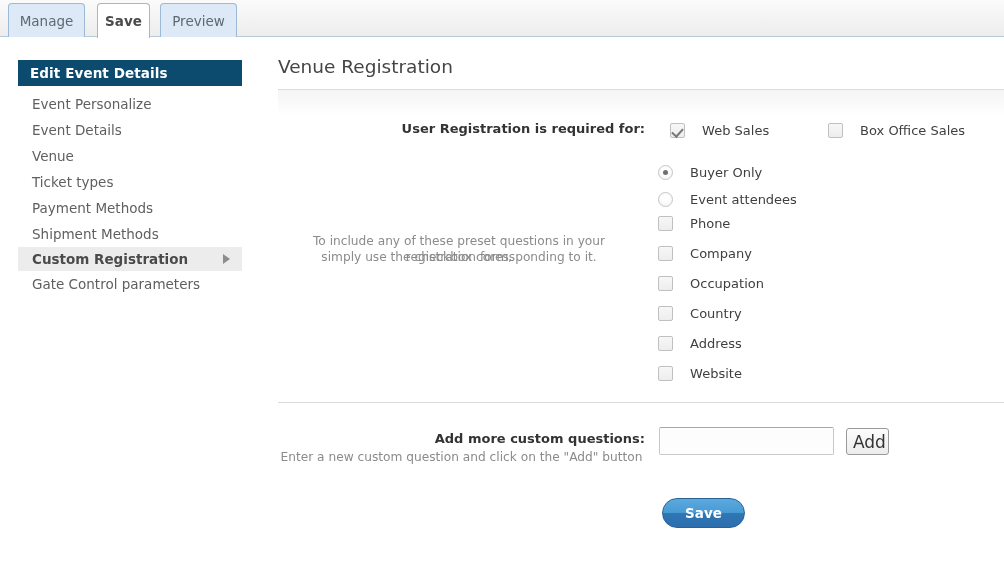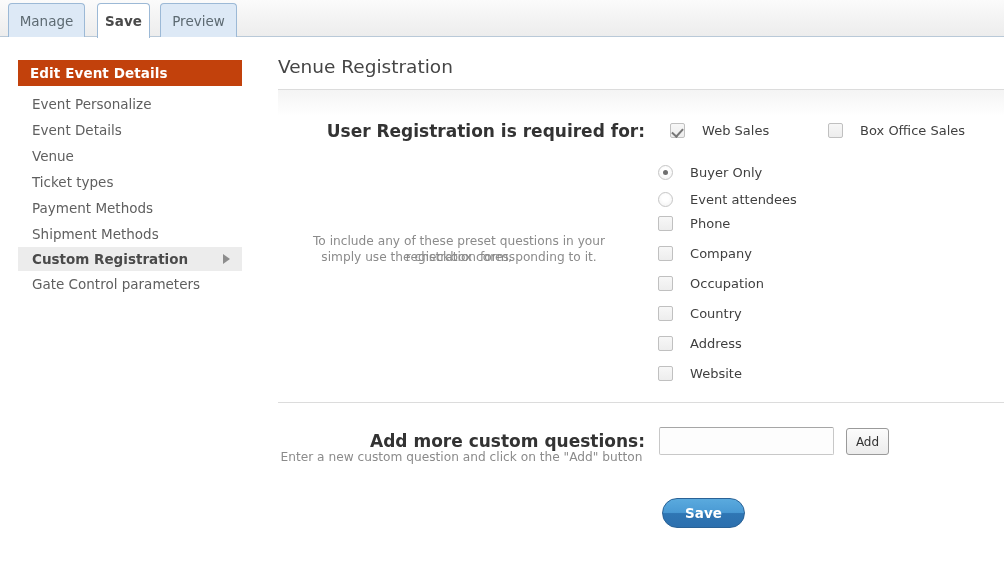--- a/index.html
+++ b/index.html
@@ -41,21 +41,21 @@
   #tab1 { left: 97px;  width: 53px; }
   #tab2 { left: 160px; width: 77px; }
 
   
   .sidebar {
     position: absolute; left: 18px; top: 60px;
     width: 224px;
   }
   .sidebar-head {
     height: 26px;
-    background: #c2410c;
+    background: #0c4a6e;
     color: #ffffff;
     font-weight: bold;
     font-size: 13.5px;
     display: flex; align-items: center;
     padding-left: 12px;
     letter-spacing: .1px;
   }
   .side-item {
     height: 26px;
     display: flex; align-items: center;
@@ -91,21 +91,21 @@
   }
   .rule { height: 1px; background: #dcdcdc; width: 726px; }
   .band {
     height: 26px; width: 726px;
     background: linear-gradient(to bottom, #f4f4f4 0%, #ffffff 100%);
   }
 
   .row { position: relative; width: 726px; }
   .lbl-bold {
     font-weight: bold;
-    font-size: 17px;
+    font-size: 13px;
     color: #333333;
     text-align: right;
   }
   .lbl-help {
     font-size: 12.2px;
     color: #8b8b8b;
     text-align: center;
     line-height: 16px;
   }
 
@@ -162,21 +162,21 @@
     border-radius: 2px;
     font-size: 13px;
     padding: 0 5px;
     color: #333;
   }
   .btn-add {
     width: 43px; height: 27px;
     border: 1px solid #9a9a9a;
     border-radius: 3px;
     background: linear-gradient(to bottom, #fcfcfc 0%, #ececec 100%);
-    font-size: 12px;
+    font-size: 17px;
     color: #333333;
     cursor: pointer;
     font-family: "DejaVu Sans", "Liberation Sans", sans-serif;
   }
 
   .btn-save {
     width: 83px; height: 30px;
     border: 1px solid #2a6296;
     border-radius: 15px;
     background: linear-gradient(to bottom, #5aaade 0%, #4a9ad4 48%, #2f76b4 52%, #2c6fae 100%);

